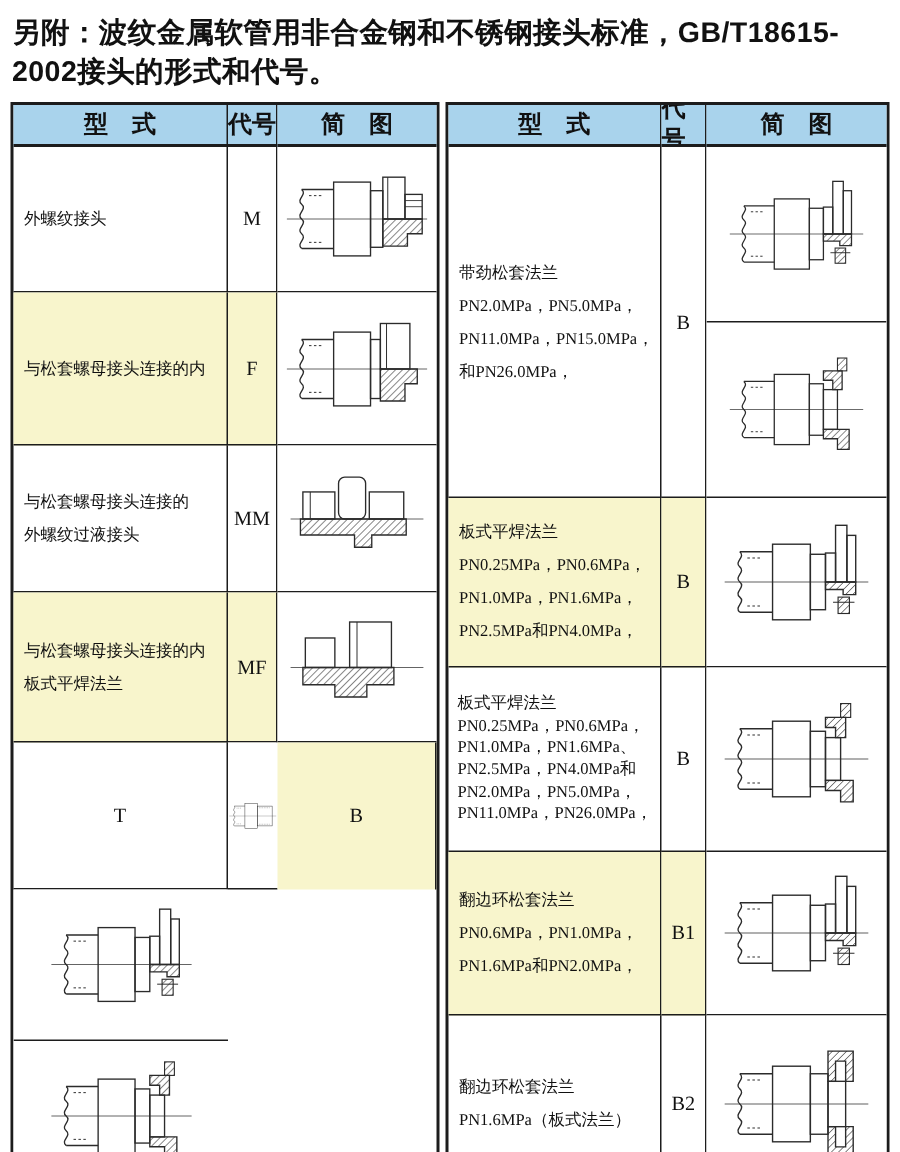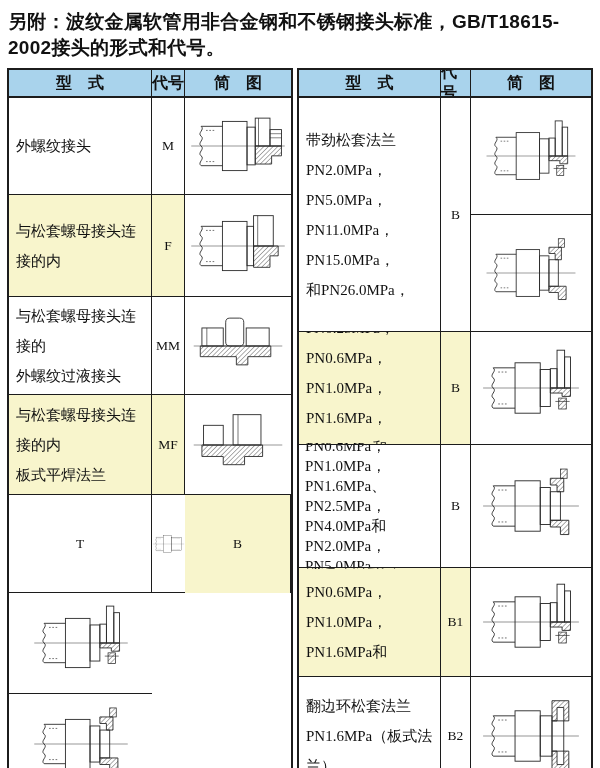--- a/index.html
+++ b/index.html
@@ -17,21 +17,21 @@
   .tbl.left{width:286px;grid-template-columns:143px 33px 1fr;
             grid-template-rows:28px 97px 102px 98px 100px 98px 201px}
   .tbl.right{width:296px;grid-template-columns:142px 30px 1fr;
              grid-template-rows:28px 234px 113px 123px 109px 117px}
   .cell{border-right:1.5px solid var(--border);border-bottom:1.5px solid var(--border);
         display:flex;align-items:center;overflow:hidden}
   .cell.lc{border-right:none}
   .cell.lr{border-bottom:none}
   .th{background:var(--header-bg);justify-content:center;font-weight:bold;
       font-size:16px;border-bottom:2px solid var(--border)}
-  .type{font-size:15px;padding:4px 4px 4px 7px;white-space:pre-line;line-height:2.0}
+  .type{font-size:11px;padding:4px 4px 4px 7px;white-space:pre-line;line-height:2.0}
   .type.tight{line-height:1.34;padding-left:6px}
   .code{justify-content:center;font-size:13.5px}
   .hl{background:var(--highlight-bg)}
   .diag{justify-content:center;background:#fff}
   .diag.split{flex-direction:column;align-items:stretch;padding:0}
   .half{height:50%;display:flex;align-items:center;justify-content:center}
   .half.top{border-bottom:1.5px solid var(--border)}
   svg.dg{width:104px;height:84px}
   .tbl.left svg.dg{width:100px;height:82px}
   .half svg.dg{height:78px}

